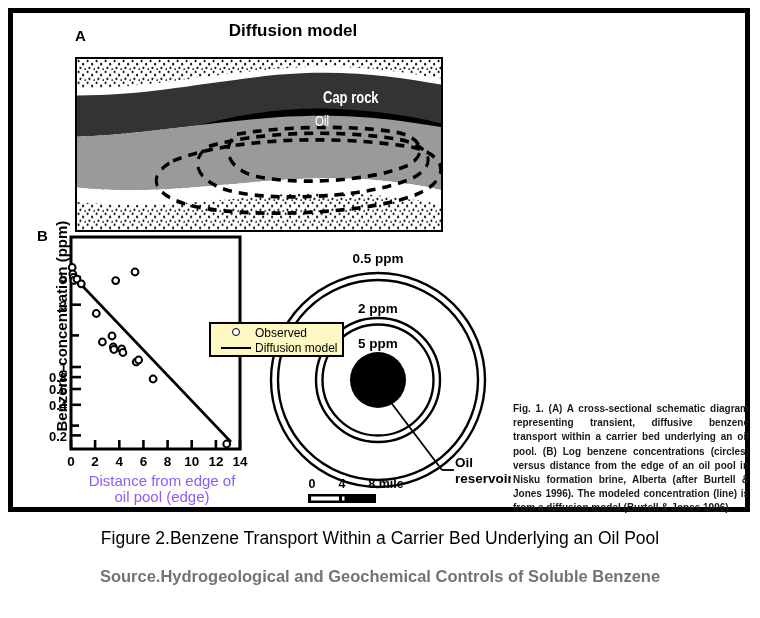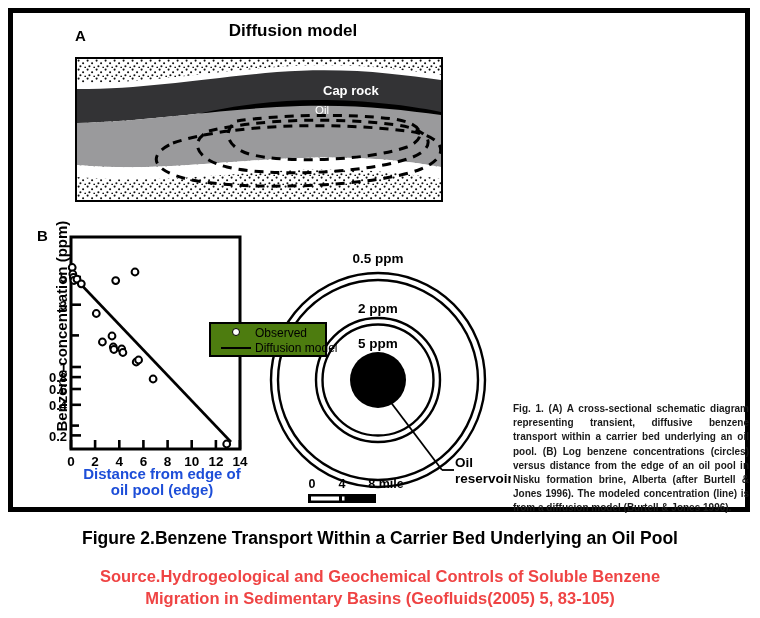--- a/index.html
+++ b/index.html
@@ -26,21 +26,21 @@
     position:absolute;left:62px;top:14px;
     font-size:15px;font-weight:bold;color:#000;letter-spacing:0.2px;
   }
   .panel-a-title{
     position:absolute;left:130px;top:8px;width:300px;
     text-align:center;
     font-size:17px;font-weight:bold;color:#000;
   }
   .cross-section{
     position:absolute;left:62px;top:44px;
-    width:368px;height:145px;
+    width:368px;height:175px;
     border:2px solid #000;
     background:#ffffff;
     overflow:hidden;
     box-sizing:border-box;
   }
   .cs-svg{display:block;width:100%;height:100%;}
 
   
   .panel-b-label{
     position:absolute;left:24px;top:214px;
@@ -56,31 +56,31 @@
     position:absolute;
     left:-66px;top:92px;
     width:200px;
     transform:rotate(-90deg);
     transform-origin:center center;
     text-align:center;
     font-size:15px;font-weight:bold;color:#000;
     white-space:nowrap;
   }
   .xlabel{
-    position:absolute;left:40px;top:235px;width:190px;
-    text-align:center;
-    font-size:15px;font-weight:bold;color:#1d4ed8;
+    position:absolute;left:40px;top:242px;width:190px;
+    text-align:center;
+    font-size:15px;font-weight:normal;color:#8b5cf6;
     line-height:1.08;
   }
 
   
   .legend-box{
     position:absolute;left:196px;top:309px;
-    width:118px;height:35px;
-    border:2px solid #000;background:#4d7c0f;
+    width:135px;height:35px;
+    border:2px solid #000;background:#fef9c3;
     z-index:8;
     box-sizing:border-box;
   }
   .legend-row{
     position:absolute;left:6px;
     height:15px;
     display:flex;align-items:center;
   }
   .legend-row.r1{top:1px;}
   .legend-row.r2{top:16px;}
@@ -110,26 +110,26 @@
     font-weight:bold;
     color:#1a1a1a;
     line-height:1.42;
     text-align:justify;
   }
 
   
   .fig-title{
     position:absolute;left:0;top:528px;width:760px;
     text-align:center;
-    font-size:17.5px;font-weight:bold;color:#000;
+    font-size:17.5px;font-weight:normal;color:#000;
   }
   .src-title{
     position:absolute;left:0;top:566px;width:760px;
     text-align:center;
-    font-size:16.5px;font-weight:bold;color:#ef4444;
+    font-size:16.5px;font-weight:bold;color:#737373;
     line-height:1.32;
   }
 </style>
 </head>
 <body>
 
 <div class="page">
 
   <div class="figure-box">
 
@@ -315,16 +315,15 @@
     </div>
 
     <div class="caption">Fig. 1. (A) A cross-sectional schematic diagram representing transient, diffusive benzene transport within a carrier bed underlying an oil pool. (B) Log benzene concentrations (circles) versus distance from the edge of an oil pool in Nisku formation brine, Alberta (after Burtell &amp; Jones 1996). The modeled concentration (line) is from a diffusion model (Burtell &amp; Jones 1996).</div>
 
   </div>
 
   <div class="fig-title">Figure 2.Benzene Transport Within a Carrier Bed Underlying an Oil Pool</div>
 
   <div class="src-title">
     <span>Source.Hydrogeological and Geochemical Controls of Soluble Benzene</span><br>
-    <span>Migration in Sedimentary Basins (Geofluids(2005) 5, 83-105)</span>
   </div>
 
 </div>
 
 </body></html>

